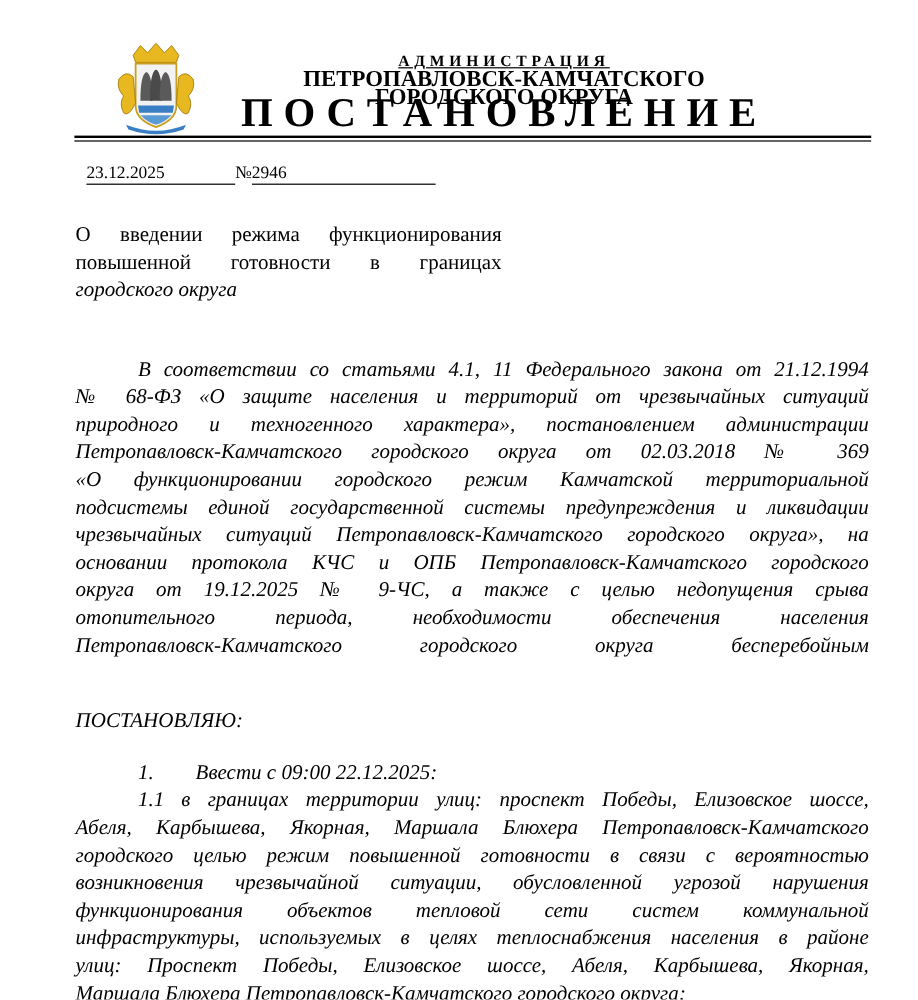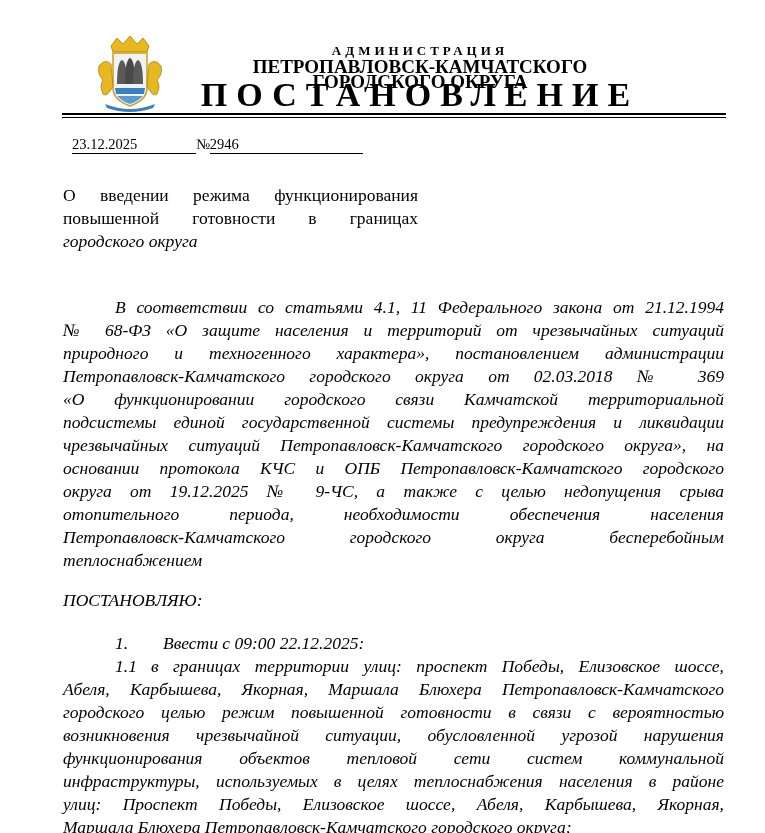--- a/index.html
+++ b/index.html
@@ -1,20 +1,20 @@
 <!DOCTYPE html>
 <html><head>
 <meta charset="utf-8">
 <style>
   html, body { margin: 0; padding: 0; background: #ffffff; }
   body { width: 765px; height: 833px; overflow: hidden; position: relative;
          font-family: "Liberation Serif", "DejaVu Serif", serif; color: #000; }
   .emblem { position: absolute; left: 97px; top: 36px; width: 66px; height: 76px; }
   .hdr1 { position: absolute; left: 200px; top: 43px; width: 440px; text-align: center;
-          font-weight: bold; font-size: 13px; letter-spacing: 4px; line-height: 15px; }
+          font-weight: bold; font-size: 13px; letter-spacing: 4px; line-height: 15px; text-decoration: underline; }
   .hdr2 { position: absolute; left: 200px; top: 59px; width: 440px; text-align: center;
           font-weight: bold; font-size: 19px; line-height: 15px; }
   .hdr3 { position: absolute; left: 200px; top: 80px; width: 440px; text-align: center;
           font-weight: bold; font-size: 34px; letter-spacing: 9px; line-height: 30px; }
   .rule { position: absolute; left: 62px; width: 664px; background: #000; }
   .rule.top { top: 113px; height: 2px; }
   .rule.bot { top: 117px; height: 1px; }
   .dateline { position: absolute; left: 72px; top: 136px; font-size: 14.5px; line-height: 17px; white-space: pre; }
   .uline { display: inline-block; border-bottom: 1px solid #000; text-align: left; }
   .subject { position: absolute; left: 63px; top: 184px; width: 355px; font-size: 17.5px;
@@ -66,28 +66,27 @@
   <span>О введении режима функционирования</span>
   <span>повышенной готовности в границах</span>
   <span class="last">городского округа</span>
 </div>
 
 <div class="body p1">
   <span class="l indent">В соответствии со статьями 4.1, 11 Федерального закона от 21.12.1994</span>
   <span class="l">№ 68-ФЗ «О защите населения и территорий от чрезвычайных ситуаций</span>
   <span class="l">природного и техногенного характера», постановлением администрации</span>
   <span class="l">Петропавловск-Камчатского городского округа от 02.03.2018 № 369</span>
-  <span class="l">«О функционировании городского связи Камчатской территориальной</span>
+  <span class="l">«О функционировании городского режим Камчатской территориальной</span>
   <span class="l">подсистемы единой государственной системы предупреждения и ликвидации</span>
   <span class="l">чрезвычайных ситуаций Петропавловск-Камчатского городского округа», на</span>
   <span class="l">основании протокола КЧС и ОПБ Петропавловск-Камчатского городского</span>
   <span class="l">округа от 19.12.2025 № 9-ЧС, а также с целью недопущения срыва</span>
   <span class="l">отопительного периода, необходимости обеспечения населения</span>
   <span class="l">Петропавловск-Камчатского городского округа бесперебойным</span>
-  <span class="l last">теплоснабжением</span>
 </div>
 
 <div class="body decree">ПОСТАНОВЛЯЮ:</div>
 
 <div class="body item1">
   <span class="l last indent"><span style="display:inline-block;width:48px">1.</span><span>Ввести с 09:00 22.12.2025:</span></span>
 </div>
 
 <div class="body item11">
   <span class="l indent"><span style="display:inline-block;width:36px">1.1</span><span>в границах территории улиц: проспект Победы, Елизовское шоссе,</span></span>

